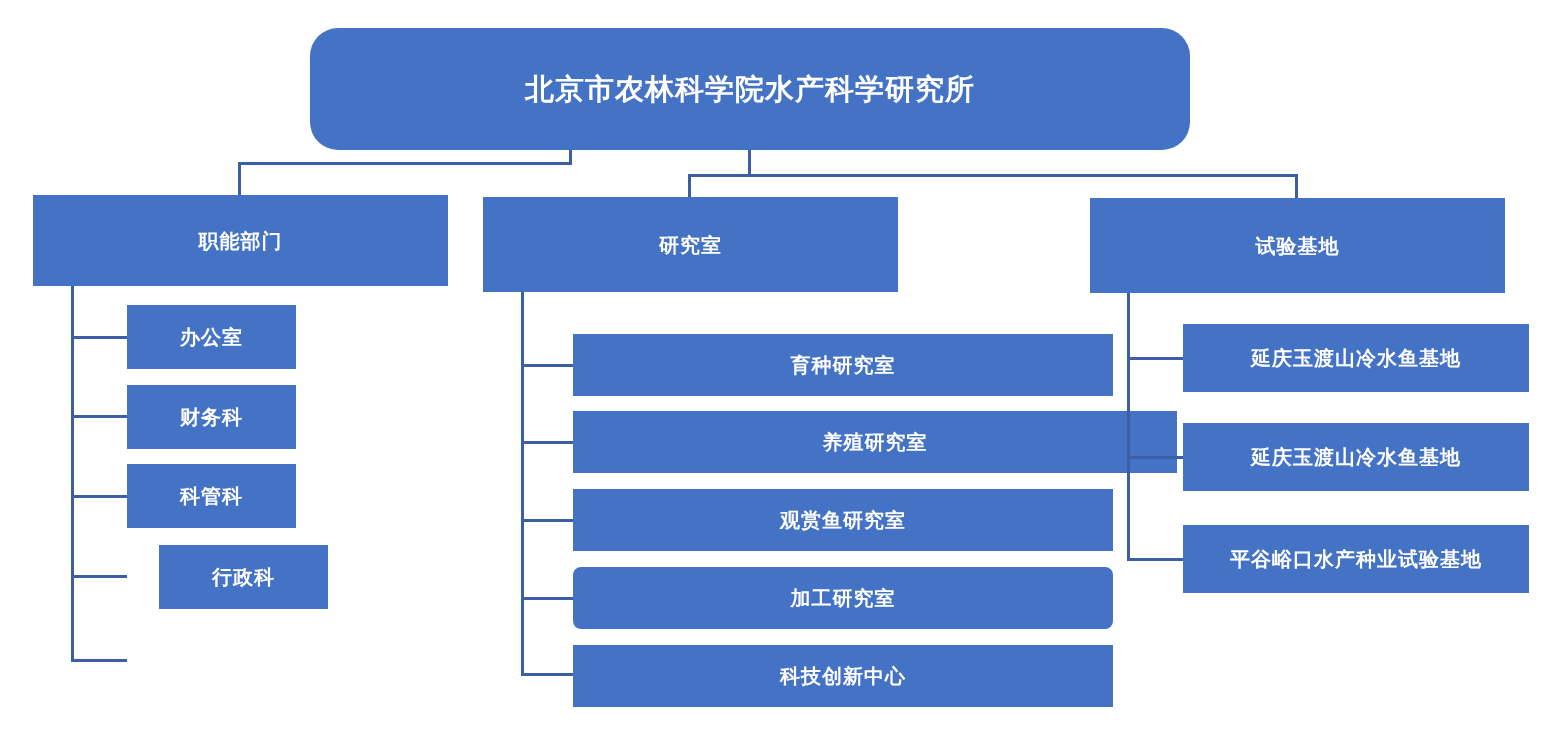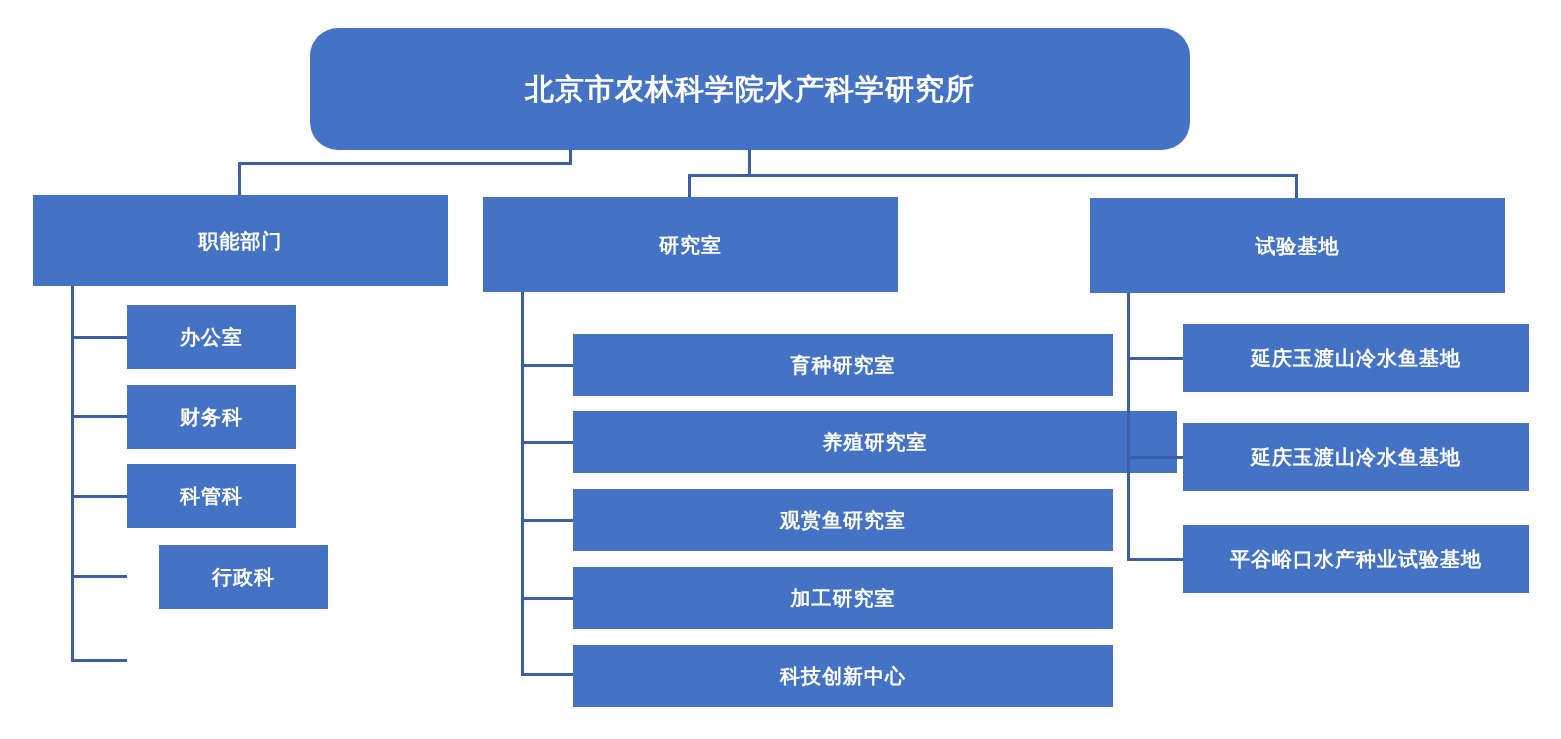--- a/index.html
+++ b/index.html
@@ -54,21 +54,21 @@
   <div class="node header" style="left:483px; top:197px; width:415px; height:95px;">研究室</div>
 
   <div class="node child" style="left:127px; top:305px; width:169px; height:64px;">办公室</div>
   <div class="node child" style="left:127px; top:385px; width:169px; height:64px;">财务科</div>
   <div class="node child" style="left:127px; top:464px; width:169px; height:64px;">科管科</div>
   <div class="node child" style="left:127px; top:545px; width:169px; height:64px;margin-left:32px;">行政科</div>
 
   <div class="node child" style="left:573px; top:334px; width:540px; height:62px;">育种研究室</div>
   <div class="node child" style="left:573px; top:411px; width:604px; height:62px;">养殖研究室</div>
   <div class="node child" style="left:573px; top:489px; width:540px; height:62px;">观赏鱼研究室</div>
-  <div class="node child" style="left:573px; top:567px; width:540px; height:62px;">加工研究室</div>
+  <div class="node child" style="left:573px; top:567px; width:540px; height:62px;border-radius:8px;">加工研究室</div>
   <div class="node child" style="left:573px; top:645px; width:540px; height:62px;">科技创新中心</div>
 
   <div class="node child" style="left:1183px; top:324px; width:346px; height:68px;">延庆玉渡山冷水鱼基地</div>
   <div class="node child" style="left:1183px; top:423px; width:346px; height:68px;">延庆玉渡山冷水鱼基地</div>
   <div class="node child" style="left:1183px; top:525px; width:346px; height:68px;">平谷峪口水产种业试验基地</div>
 
   <div class="line" style="left:569px; top:150px; width:3px;  height:15px;"></div>
   <div class="line" style="left:238px; top:162px; width:334px; height:3px;"></div>
   <div class="line" style="left:238px; top:162px; width:3px;  height:33px;"></div>
 

